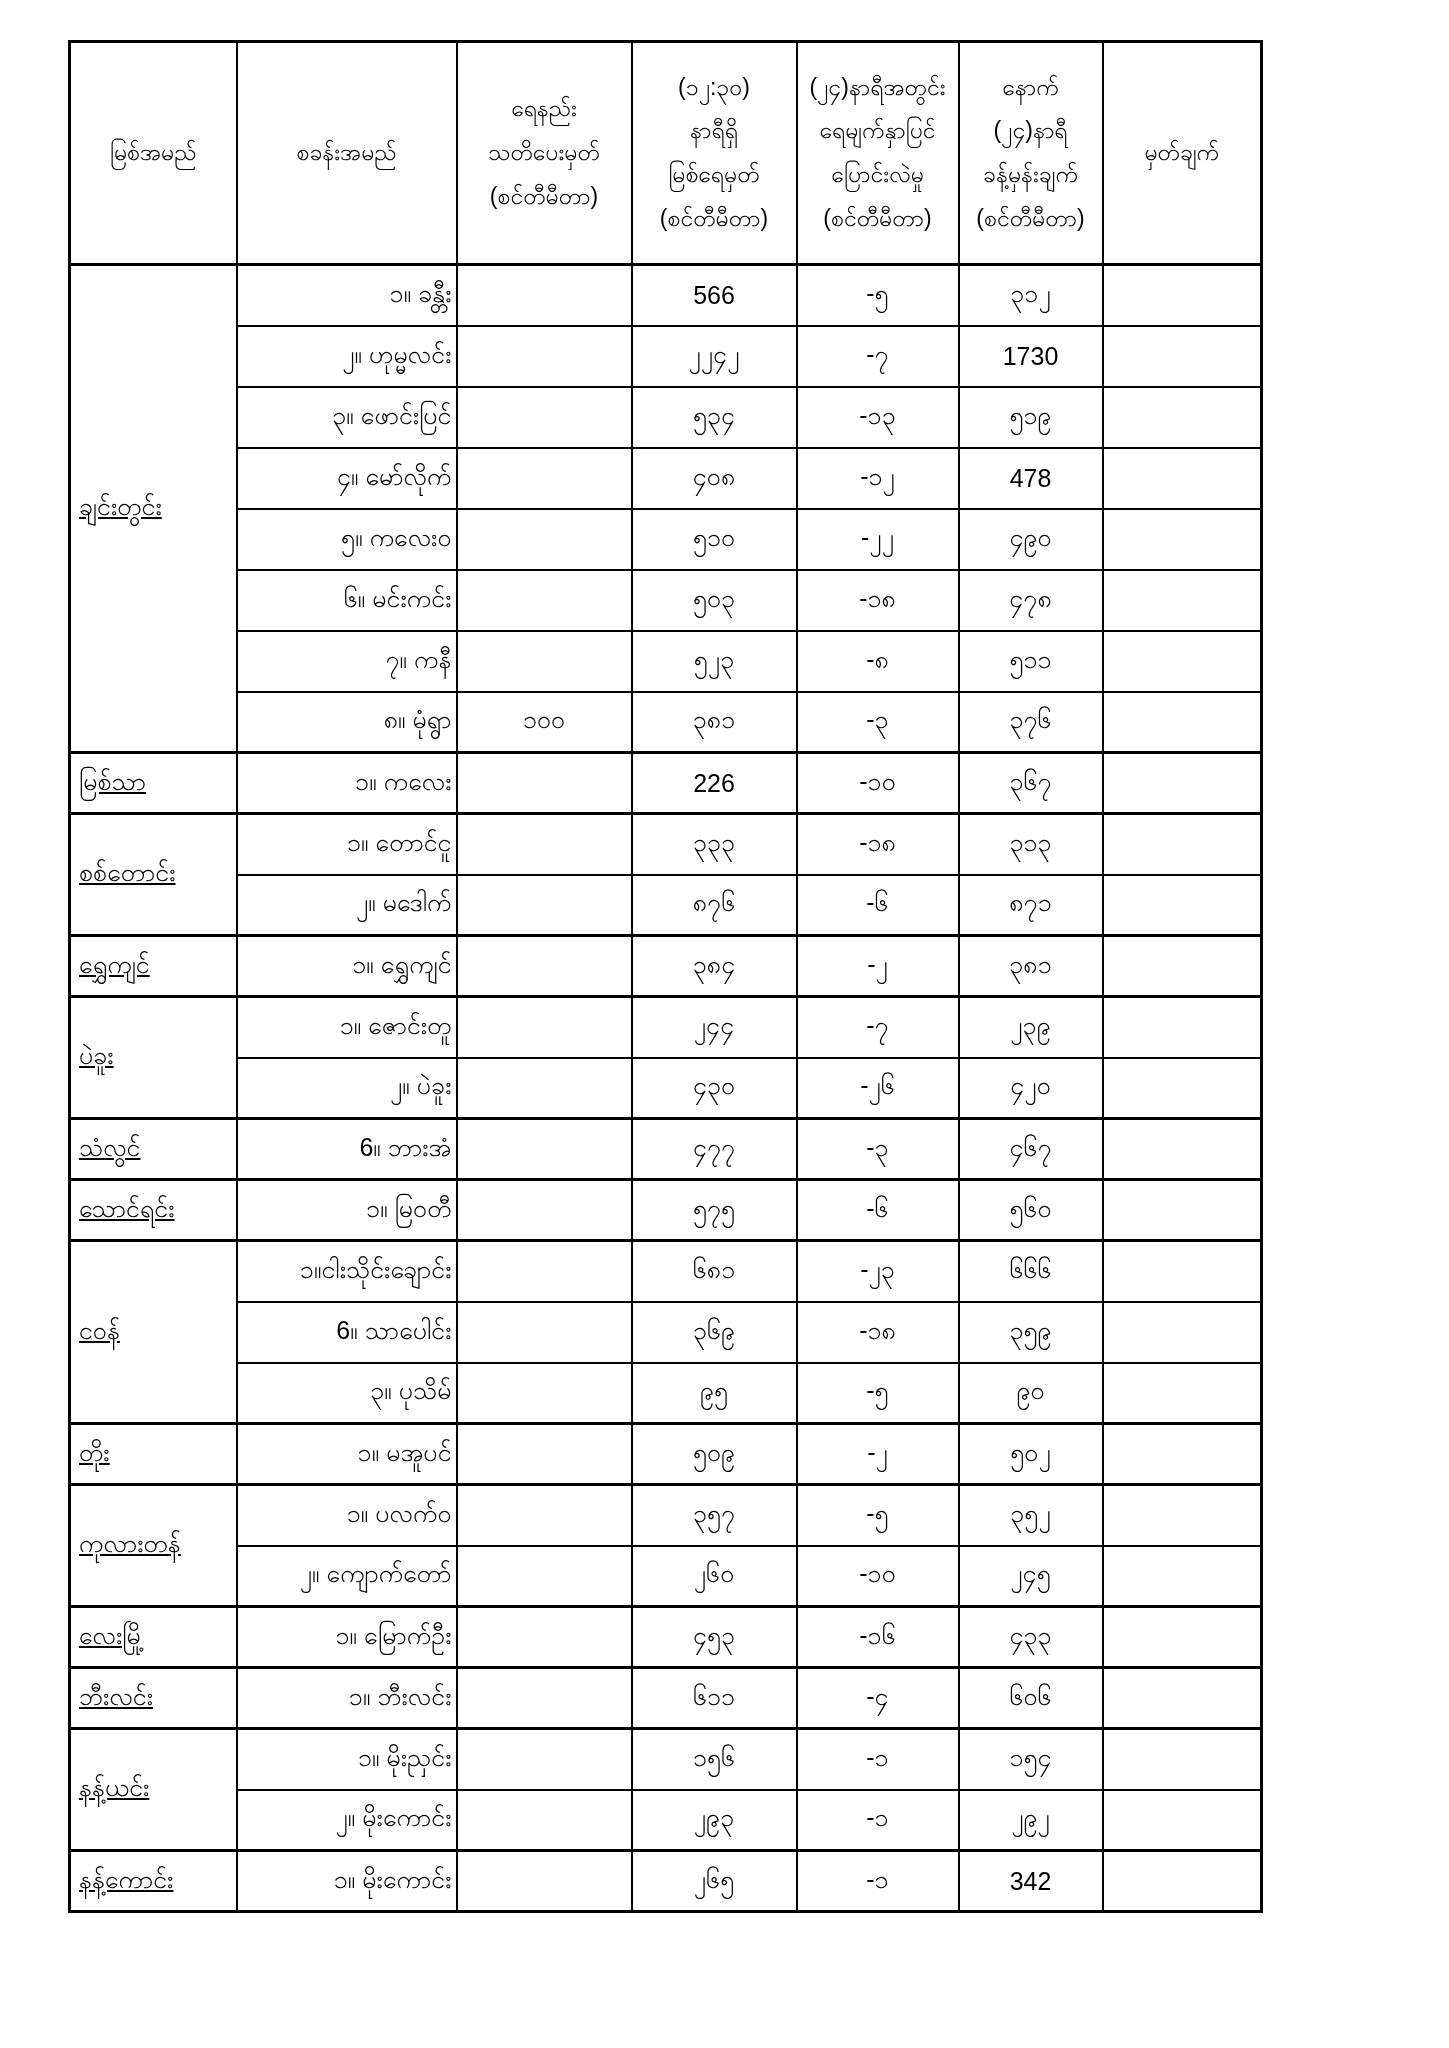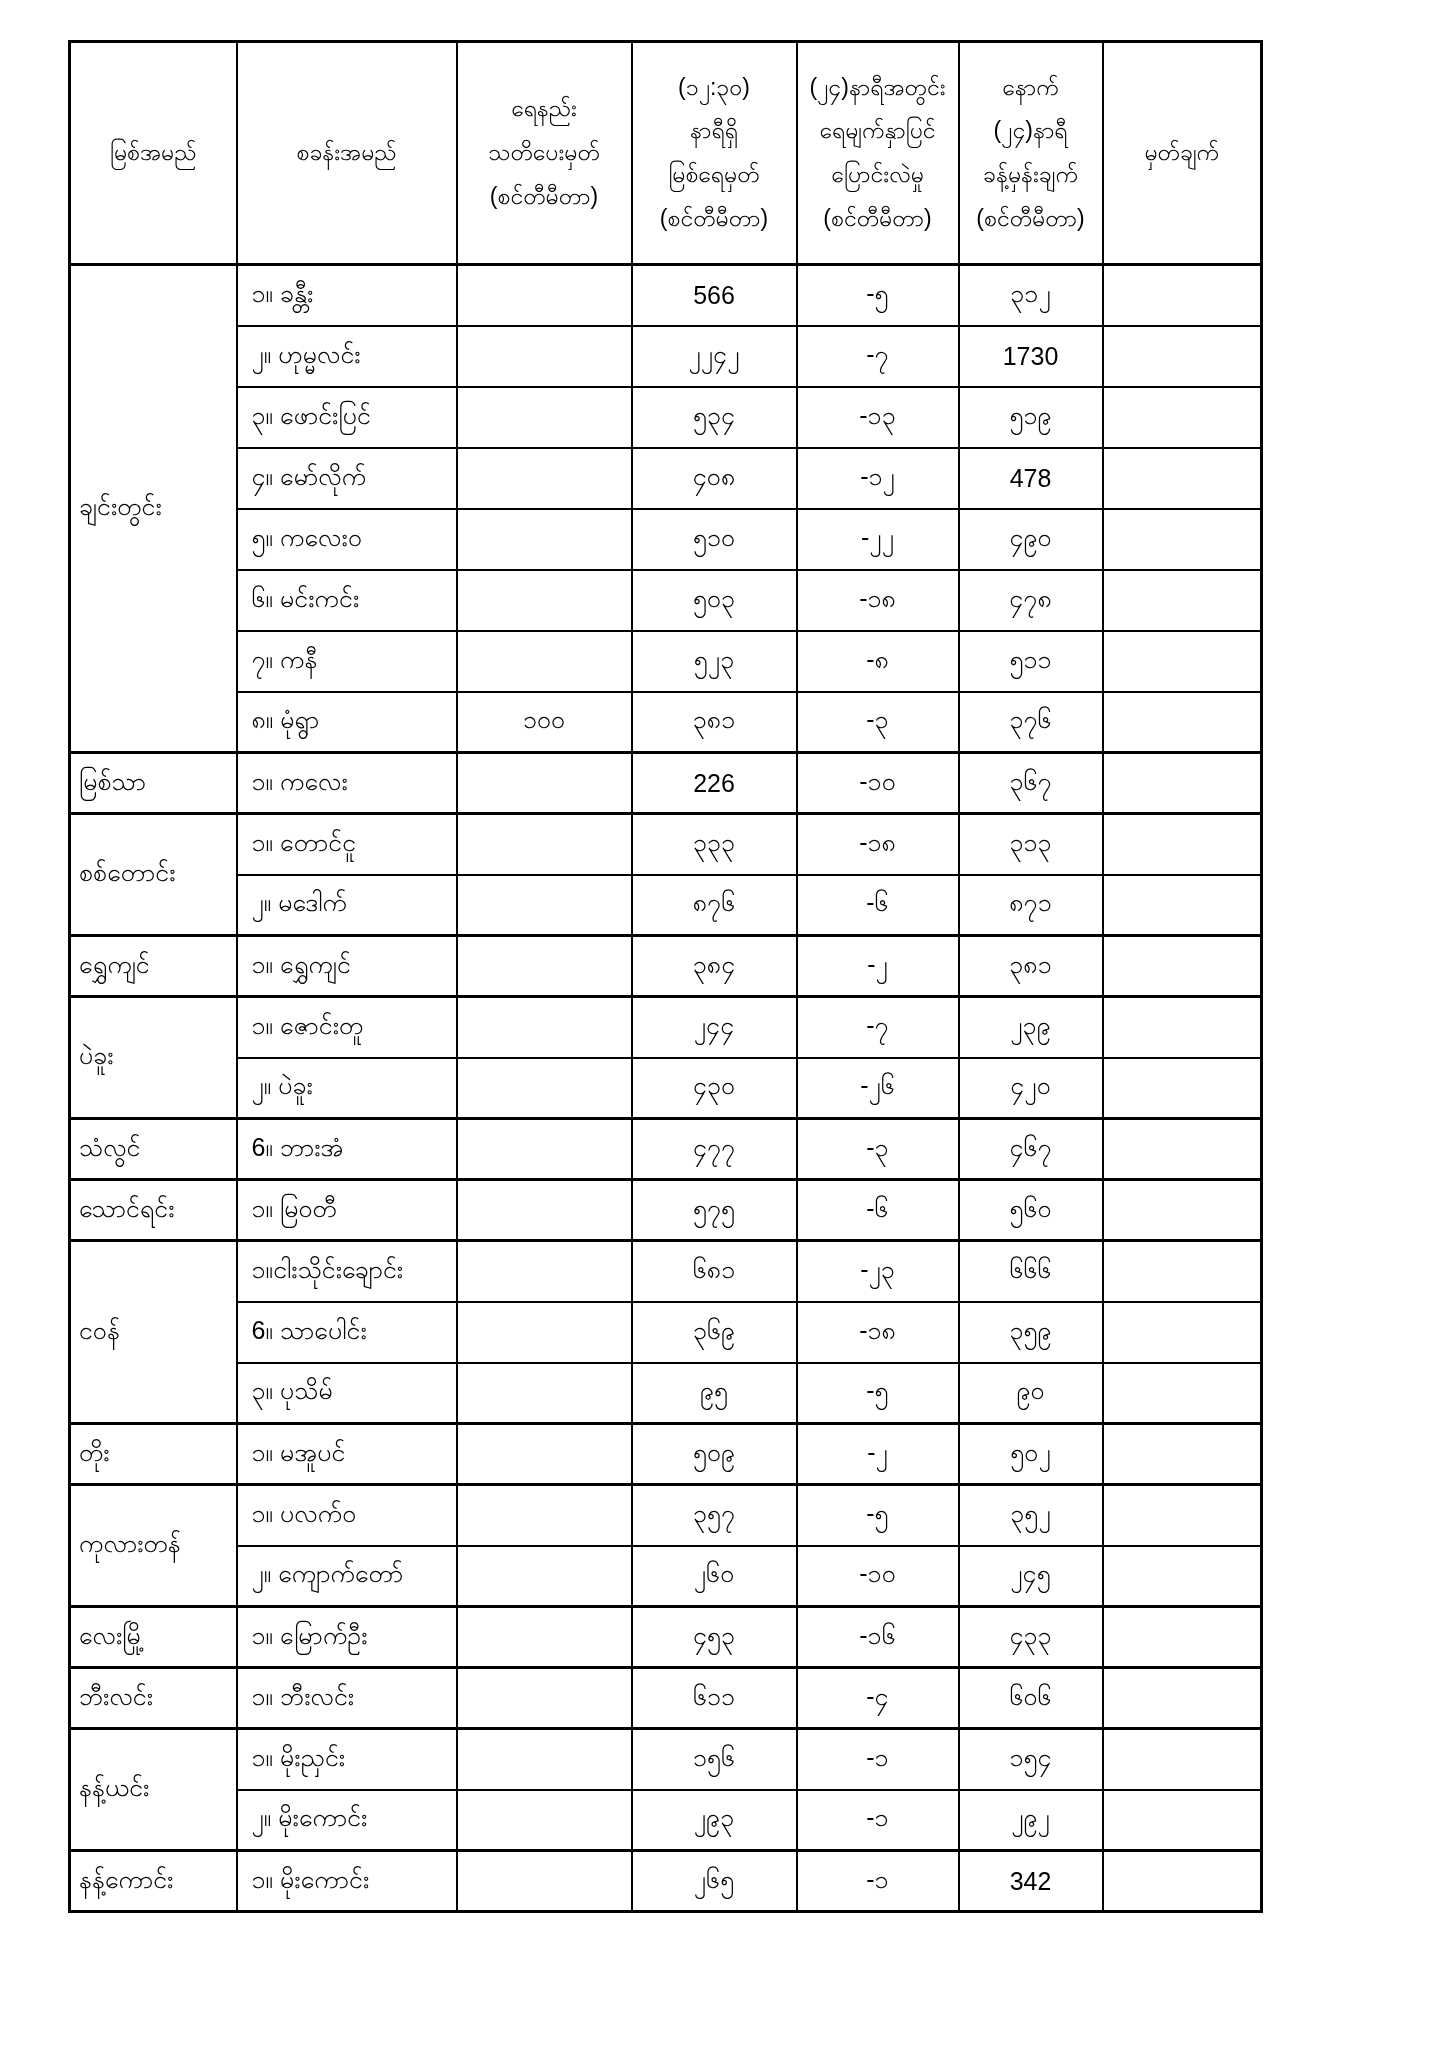--- a/index.html
+++ b/index.html
@@ -35,23 +35,24 @@
   }
   .report tbody tr{height:61px;}
   .report tbody td{
     font-size:25px;
     text-align:center;
     padding:0 4px;
   }
   .report tbody td.river{
     text-align:left;
     padding-left:8px;
+    text-decoration:underline;
   }
   .report tbody td.station{
-    text-align:left;
+    text-align:right;
     padding-left:14px;
   }
   .report tbody tr.group-start td{
     border-top:3px solid #000;
   }
 </style>
 </head>
 <body>
 
 <div class="page">

